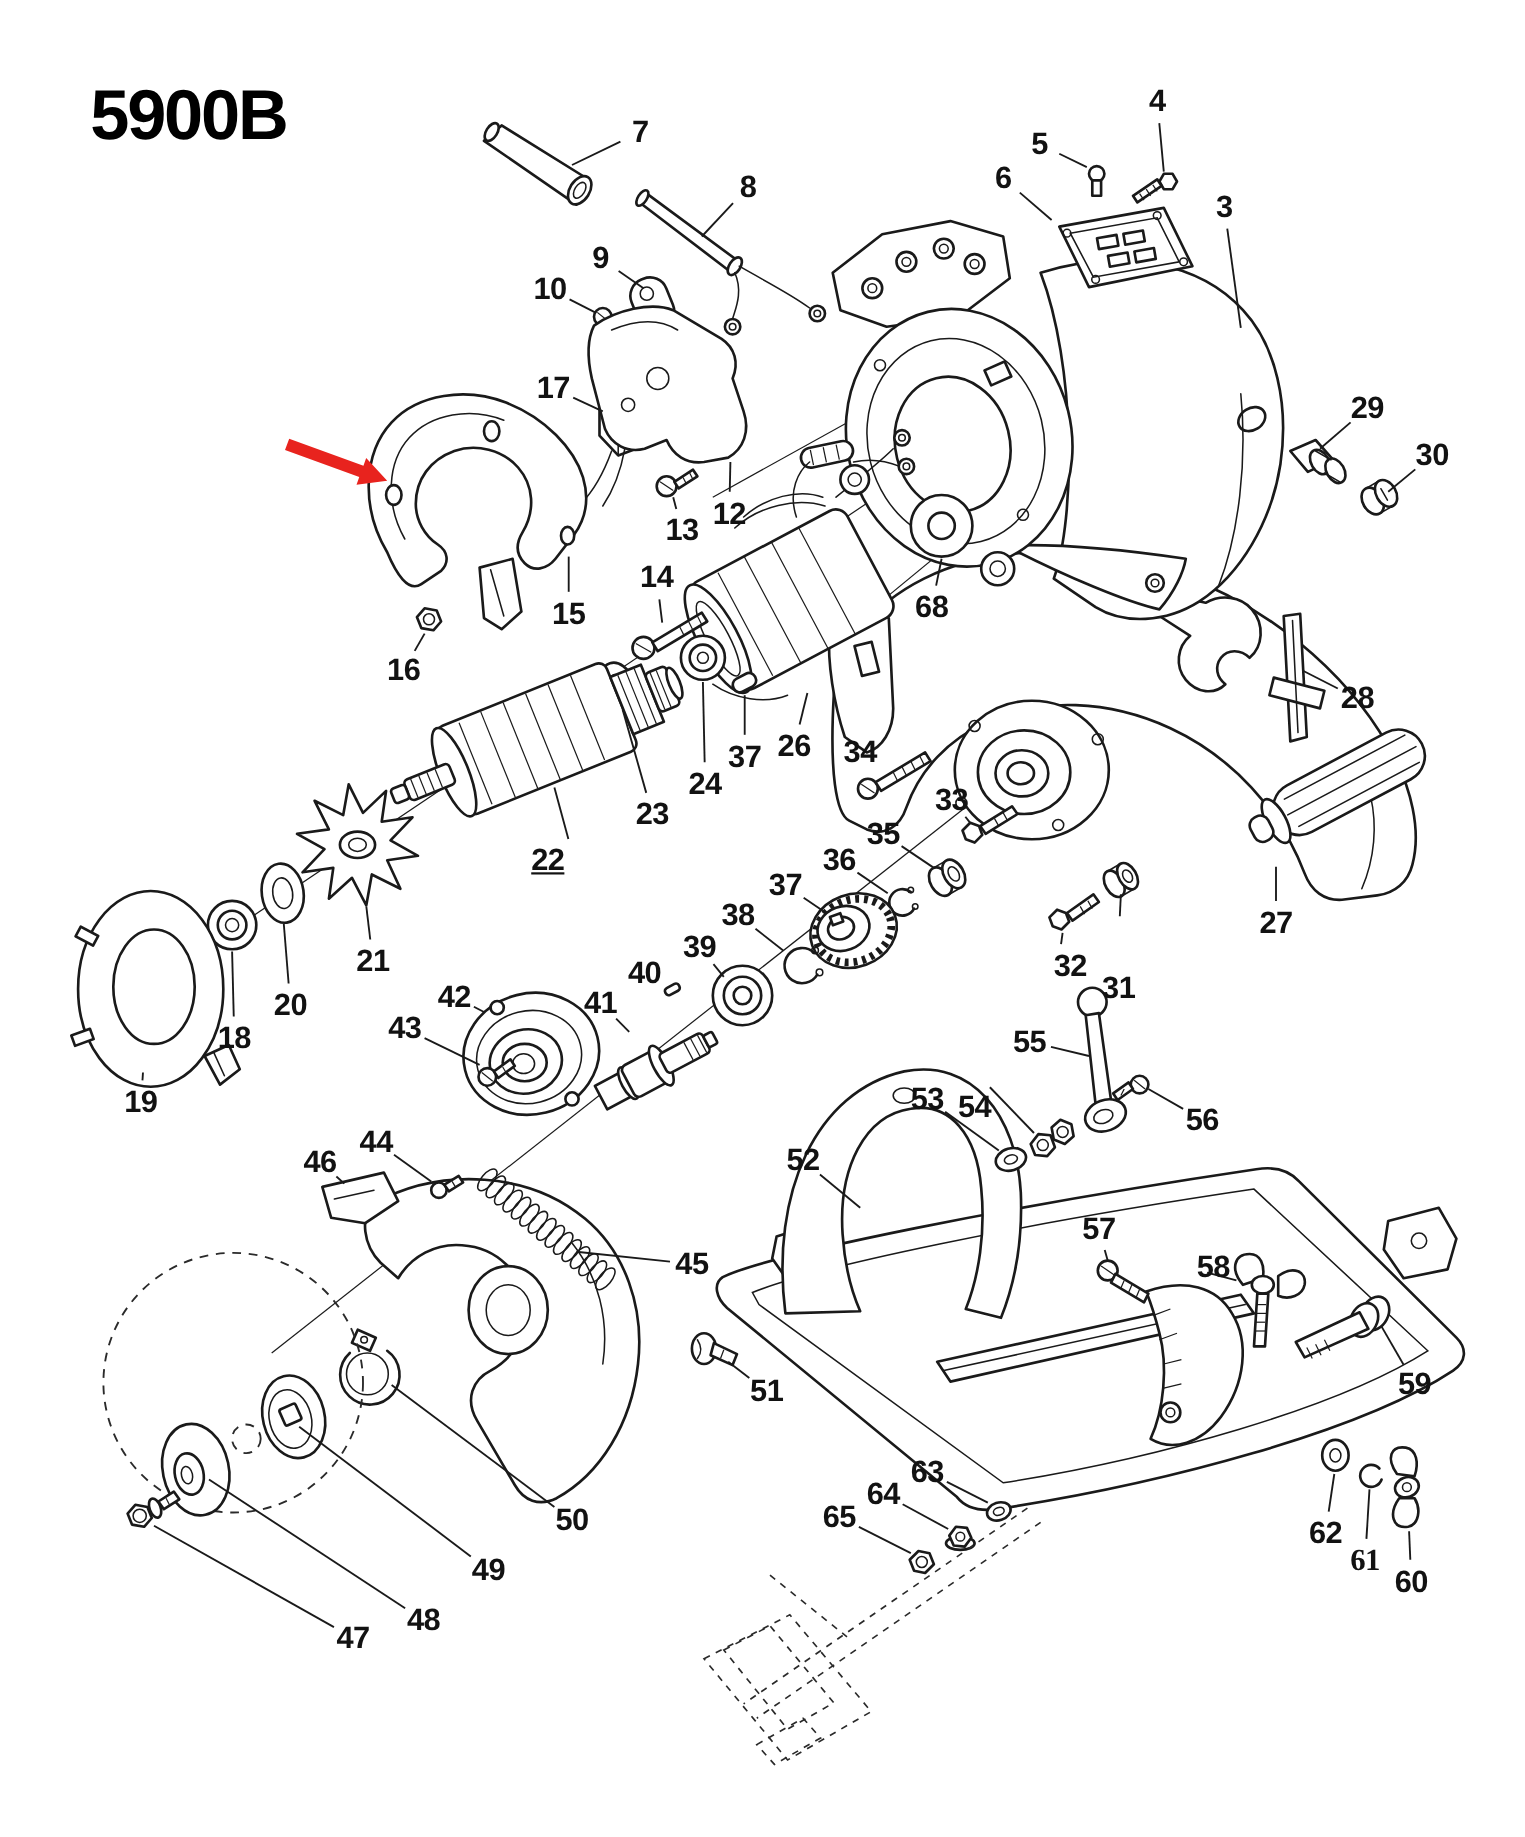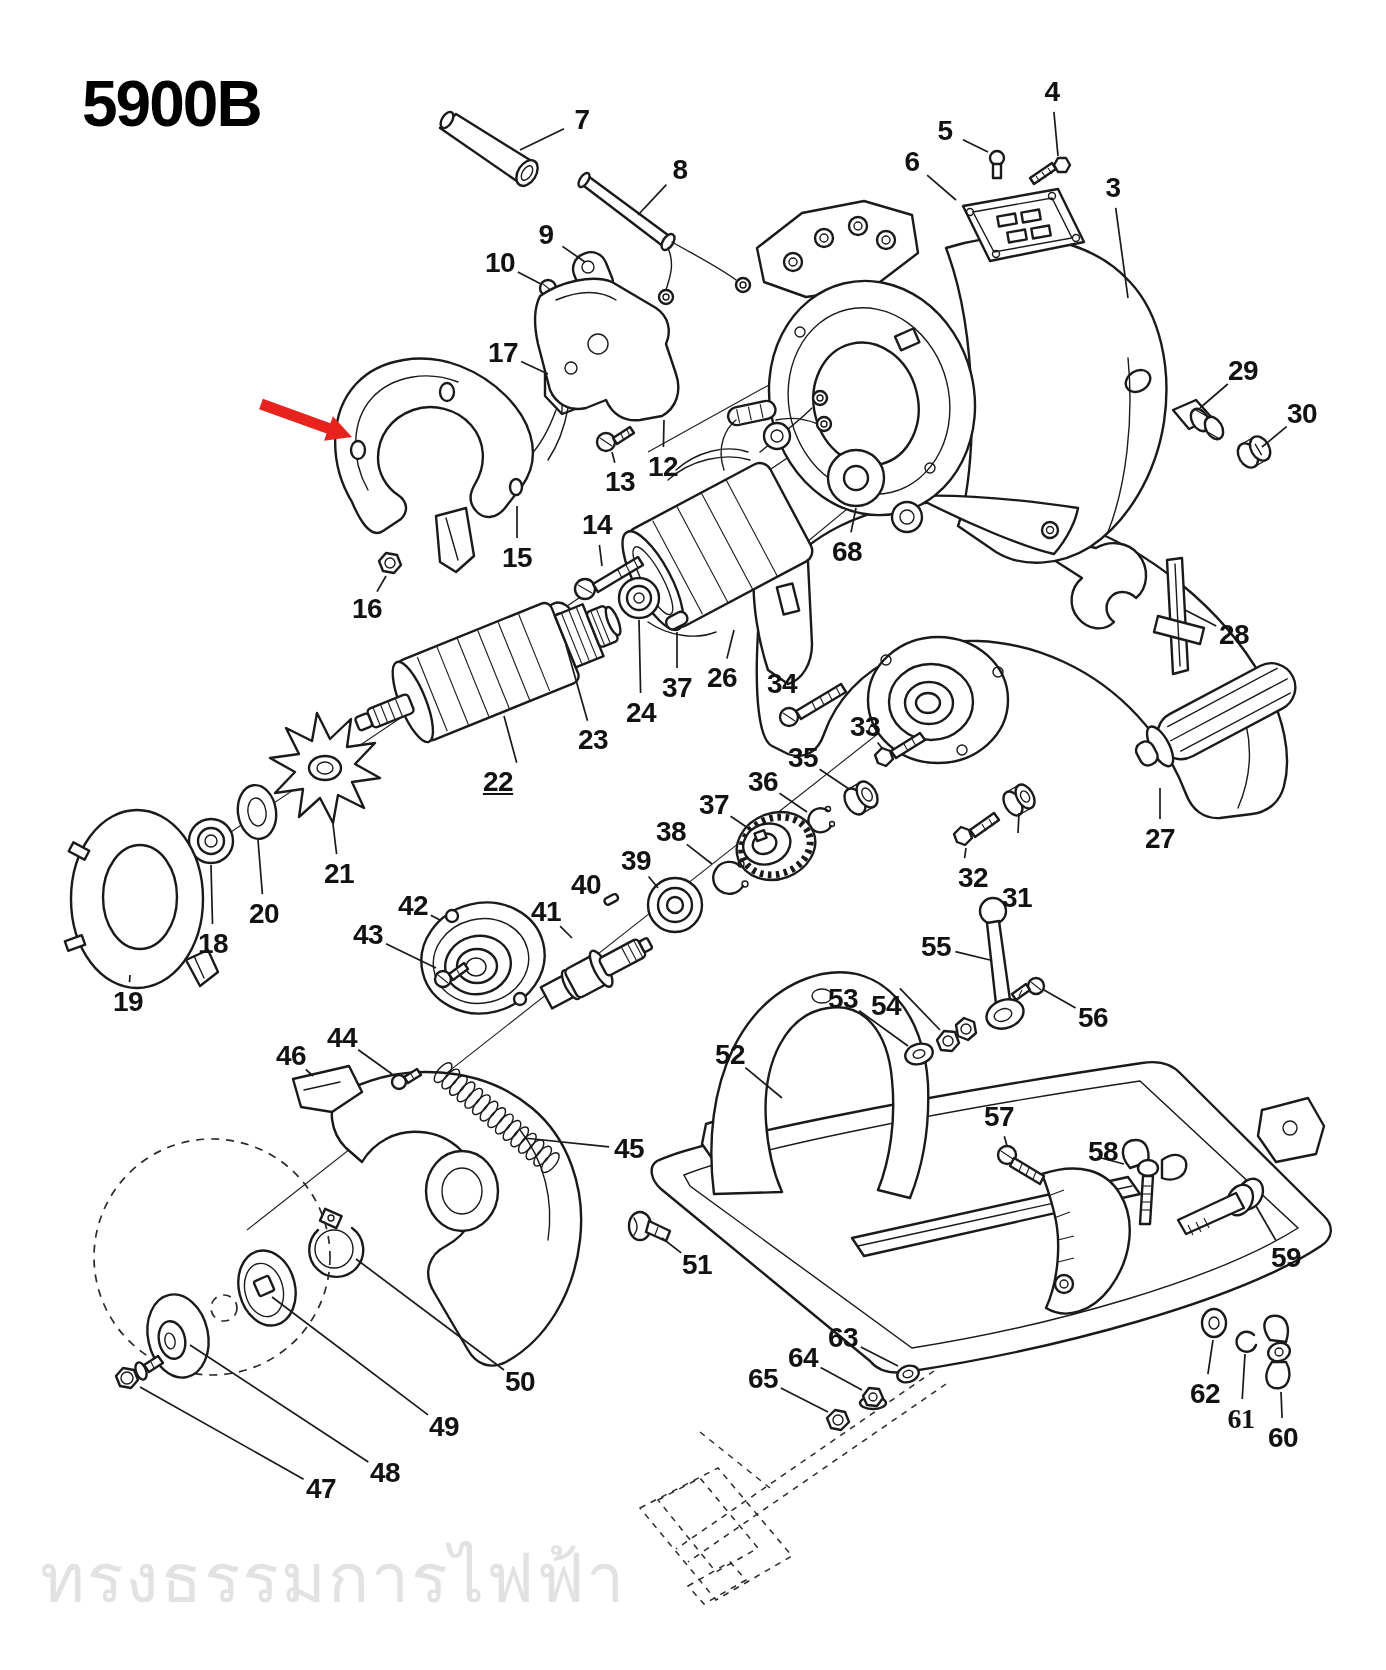--- a/index.html
+++ b/index.html
@@ -703,14 +703,13 @@
       <div class="part-label" style="left: 1078px; top: 1152px; margin-left: 25px;">58</div>
       <div class="part-label" style="left: 1286px; top: 1258px;">59</div>
       <div class="part-label" style="left: 1283px; top: 1438px;">60</div>
       <div class="part-label" style="left: 1241px; top: 1419px; font-family: Liberation Serif, serif;">61</div>
       <div class="part-label" style="left: 1205px; top: 1394px;">62</div>
       <div class="part-label" style="left: 843px; top: 1338px;">63</div>
       <div class="part-label" style="left: 803px; top: 1358px;">64</div>
       <div class="part-label" style="left: 763px; top: 1379px;">65</div>
       <div class="part-label" style="left: 847px; top: 552px;">68</div>
     </div>
-  <div class="watermark">ทรงธรรมการไฟฟ้า</div>
 </div>
 
 </body></html>

